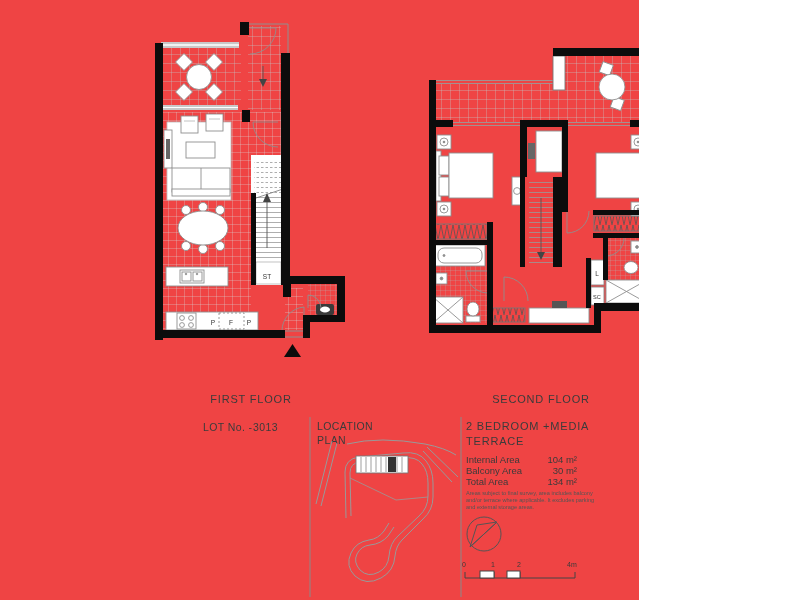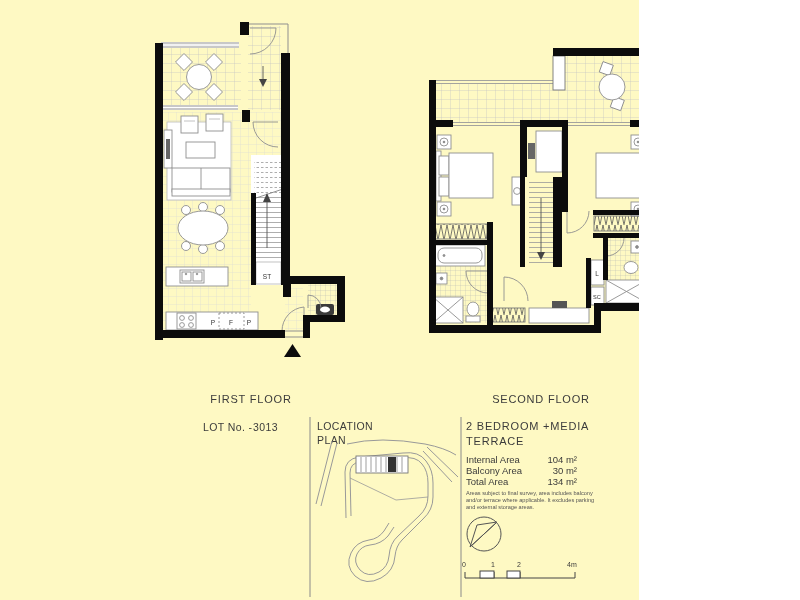--- a/index.html
+++ b/index.html
@@ -1,16 +1,16 @@
 <!DOCTYPE html>
 <html><head>
 <meta charset="utf-8">
 <style>
   html,body{margin:0;padding:0;background:#ffffff;}
-  .sheet{position:relative;width:639px;height:600px;background:#fef9c3;overflow:hidden;
+  .sheet{position:relative;width:639px;height:600px;background:#ef4444;overflow:hidden;
          font-family:"Liberation Sans", sans-serif;}
   svg{position:absolute;left:0;top:0;}
   text{font-family:"Liberation Sans", sans-serif;fill:#3b3b3b;}
   .t-title{font-size:11px;letter-spacing:0.8px;}
   .t-sub{font-size:10.5px;letter-spacing:0.4px;}
   .t-area{font-size:9.5px;}
   .t-fine{font-size:5.6px;fill:#555;}
   .t-plan{font-size:6.5px;fill:#333;}
   .t-scale{font-size:7px;}
 </style>

